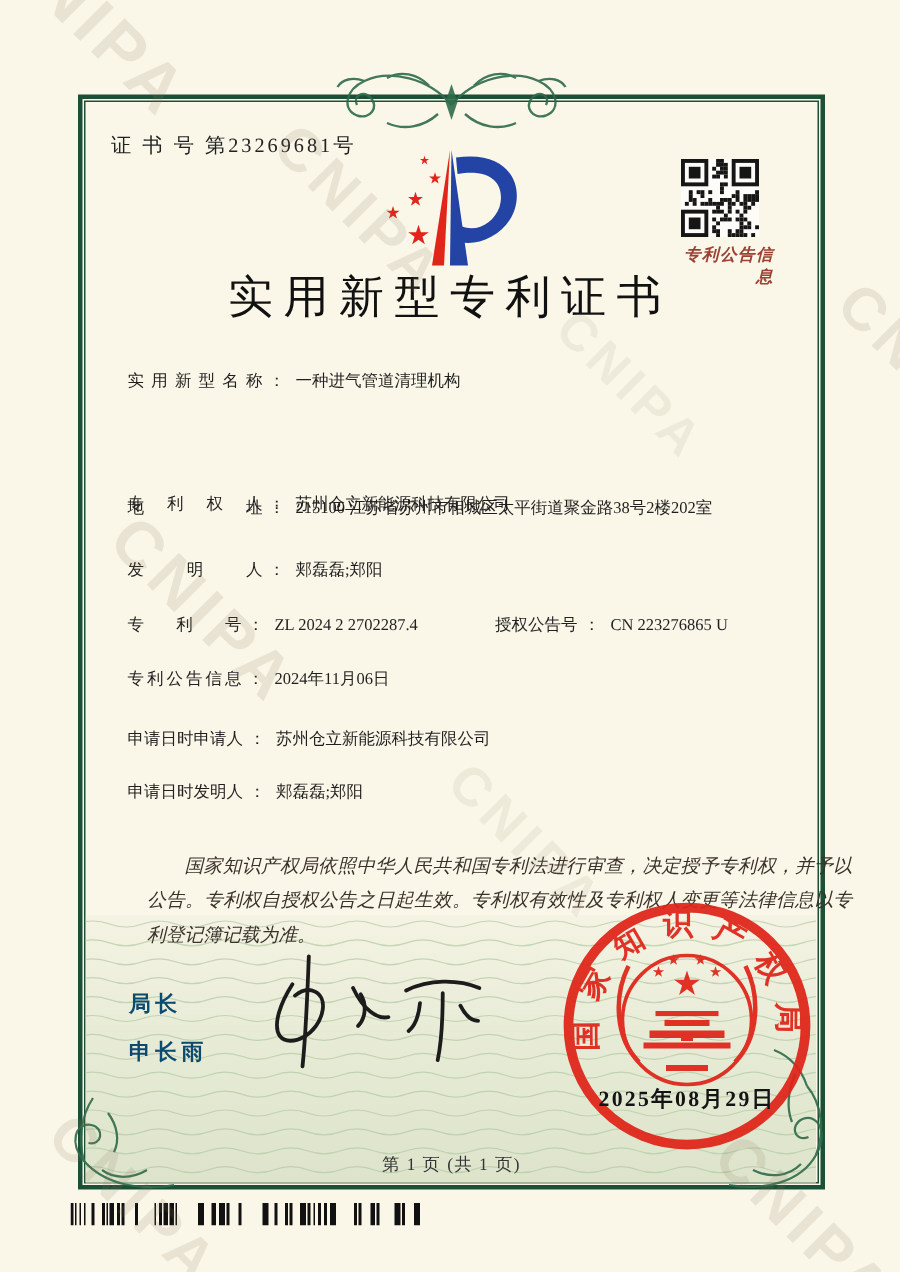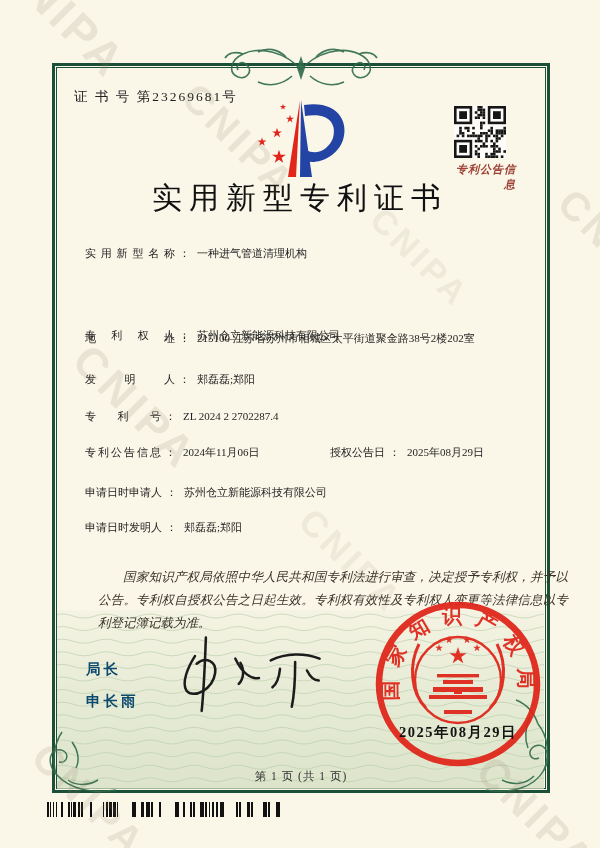--- a/index.html
+++ b/index.html
@@ -266,24 +266,24 @@
   <span class="jlabel w88">专利权人</span><span class="colon">：</span><span>苏州仓立新能源科技有限公司</span>
 </div>
 <div class="row" style="top:331px;">
   <span class="jlabel w88">地址</span><span class="colon">：</span><span>215100 江苏省苏州市相城区太平街道聚金路38号2楼202室</span>
 </div>
 <div class="row" style="top:372px;">
   <span class="jlabel w88">发明人</span><span class="colon">：</span><span>郏磊磊;郑阳</span>
 </div>
 <div class="row" style="top:409px;">
   <span class="jlabel w76">专利号</span><span class="colon">：</span><span>ZL 2024 2 2702287.4</span>
+  <span class="pair2"><span>授权公告号</span><span class="colon">：</span><span>CN 223276865 U</span></span>
 </div>
 <div class="row" style="top:445px;">
   <span class="jlabel w76">专利公告信息</span><span class="colon">：</span><span>2024年11月06日</span>
-  <span class="pair2"><span>授权公告日</span><span class="colon">：</span><span>2025年08月29日</span></span>
 </div>
 <div class="row" style="top:485px;">
   <span>申请日时申请人</span><span class="colon">：</span><span>苏州仓立新能源科技有限公司</span>
 </div>
 <div class="row" style="top:520px;">
   <span>申请日时发明人</span><span class="colon">：</span><span>郏磊磊;郑阳</span>
 </div>
 
 <div class="abs legal">国家知识产权局依照中华人民共和国专利法进行审查，决定授予专利权，并予以公告。专利权自授权公告之日起生效。专利权有效性及专利权人变更等法律信息以专利登记簿记载为准。</div>
 

